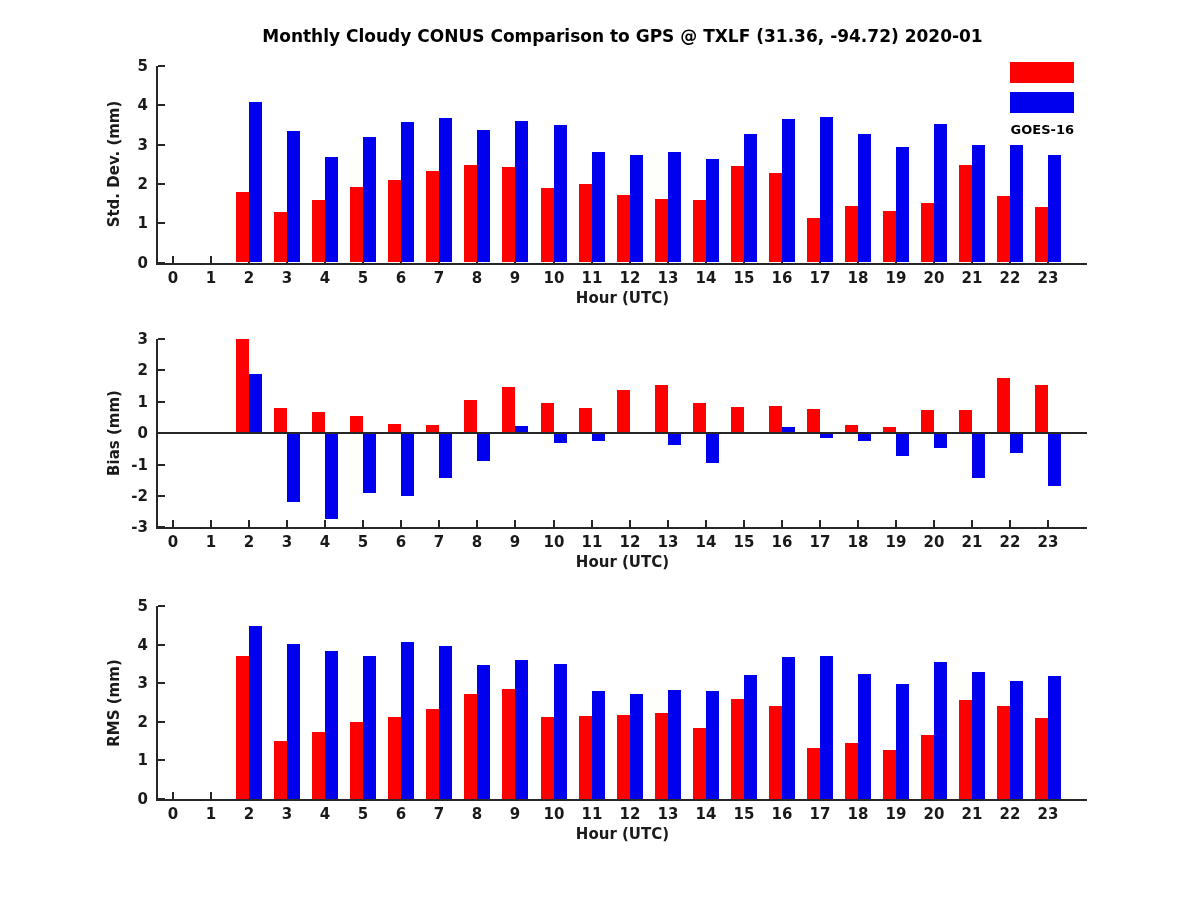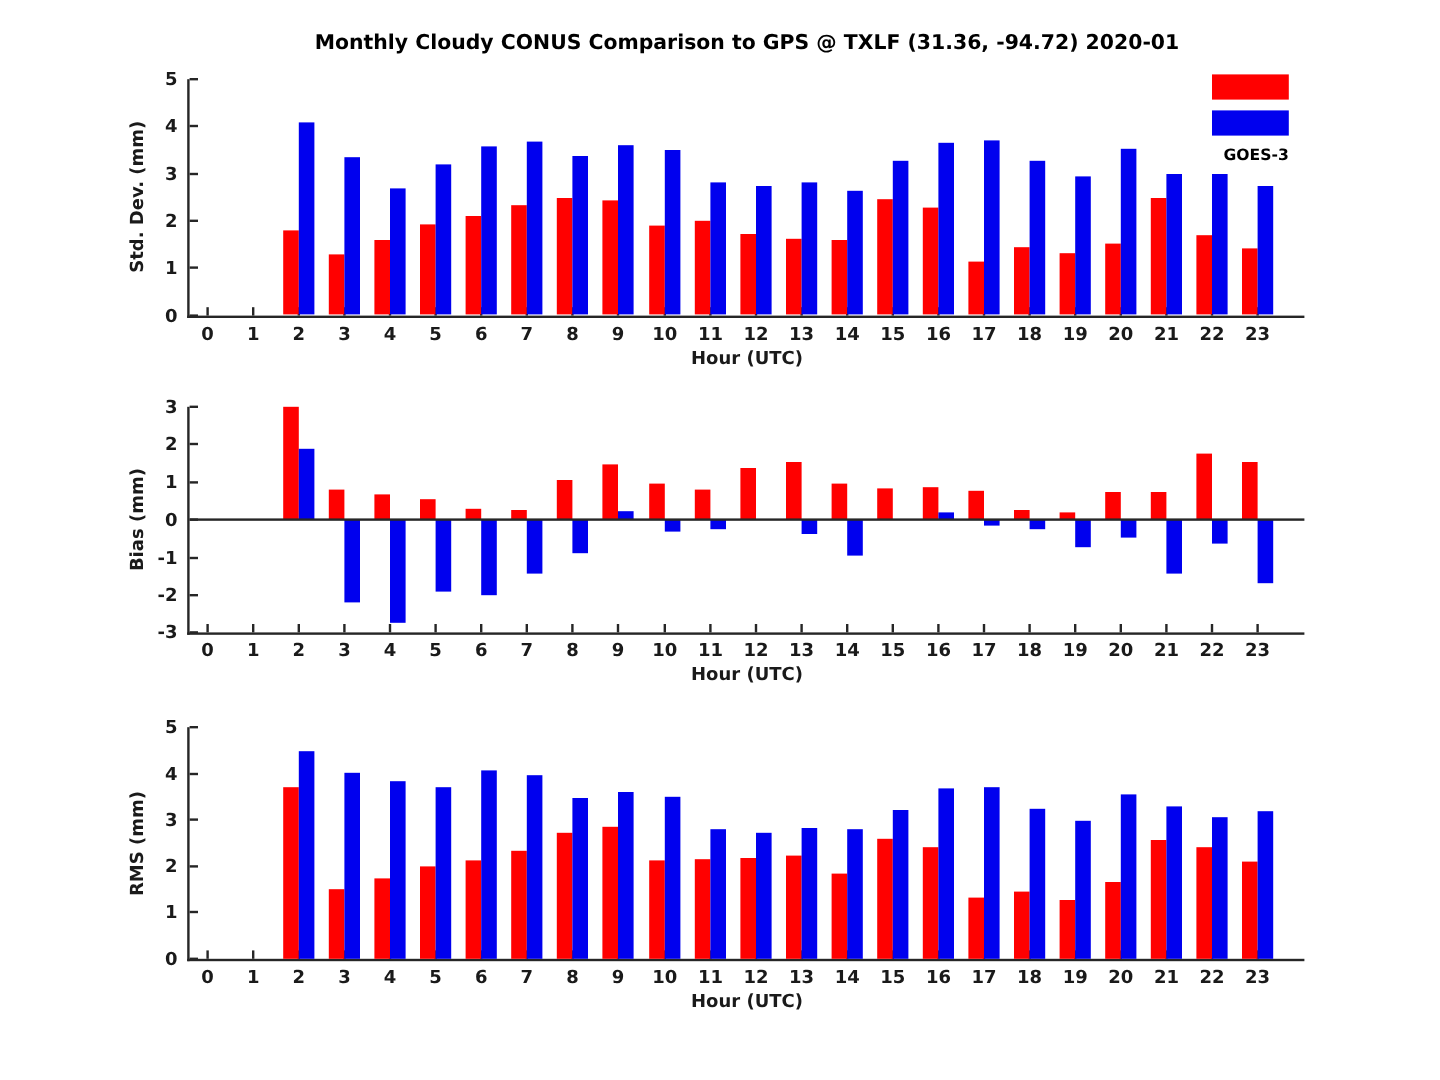--- a/index.html
+++ b/index.html
@@ -77,21 +77,21 @@
 
   <div class="title" id="chart-title" style="left: 158px; width: 929px;">Monthly Cloudy CONUS Comparison to GPS @ TXLF (31.36, -94.72) 2020-01</div>
 
   <div class="legend">
     <div class="legend-row" style="left:1010px; top:62px;">
       <span class="swatch" id="swatch-0" style="background: rgb(255, 0, 0);"></span>
       <span class="legend-label">GFS</span>
     </div>
     <div class="legend-row" style="left:1010px; top:92px;">
       <span class="swatch" id="swatch-1" style="background: rgb(0, 0, 238);"></span>
-      <span class="legend-label">GOES-3</span>
+      <span class="legend-label">GOES-16</span>
     </div>
   </div>
 
   <div>
     <div class="ylabel" style="left: 114px; top: 164.25px;">Std. Dev. (mm)</div>
     <div class="xlabel" style="left: 622.5px; top: 288.5px;">Hour (UTC)</div>
     <div class="mount">
         <div class="spine" style="left: 156px; top: 66px; width: 2px; height: 198.5px;"></div>
         <div class="spine" style="left: 156px; top: 262.5px; width: 931px; height: 2px;"></div>
         <div class="tick" style="left: 158px; top: 262px; width: 7px; height: 2px;"></div>

